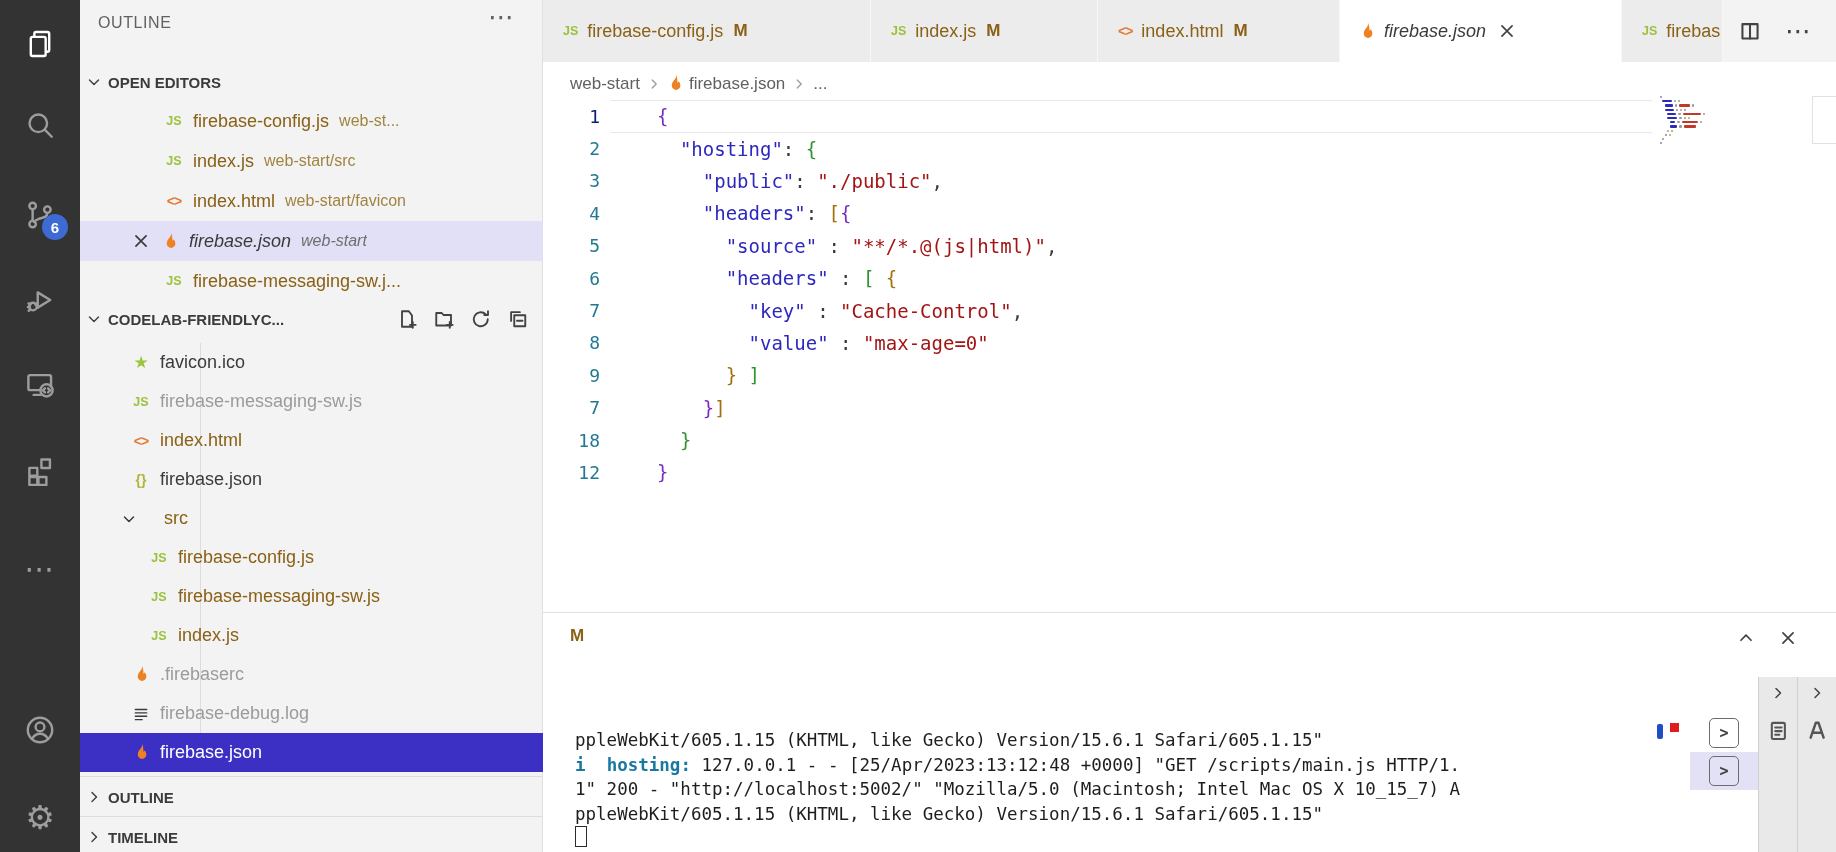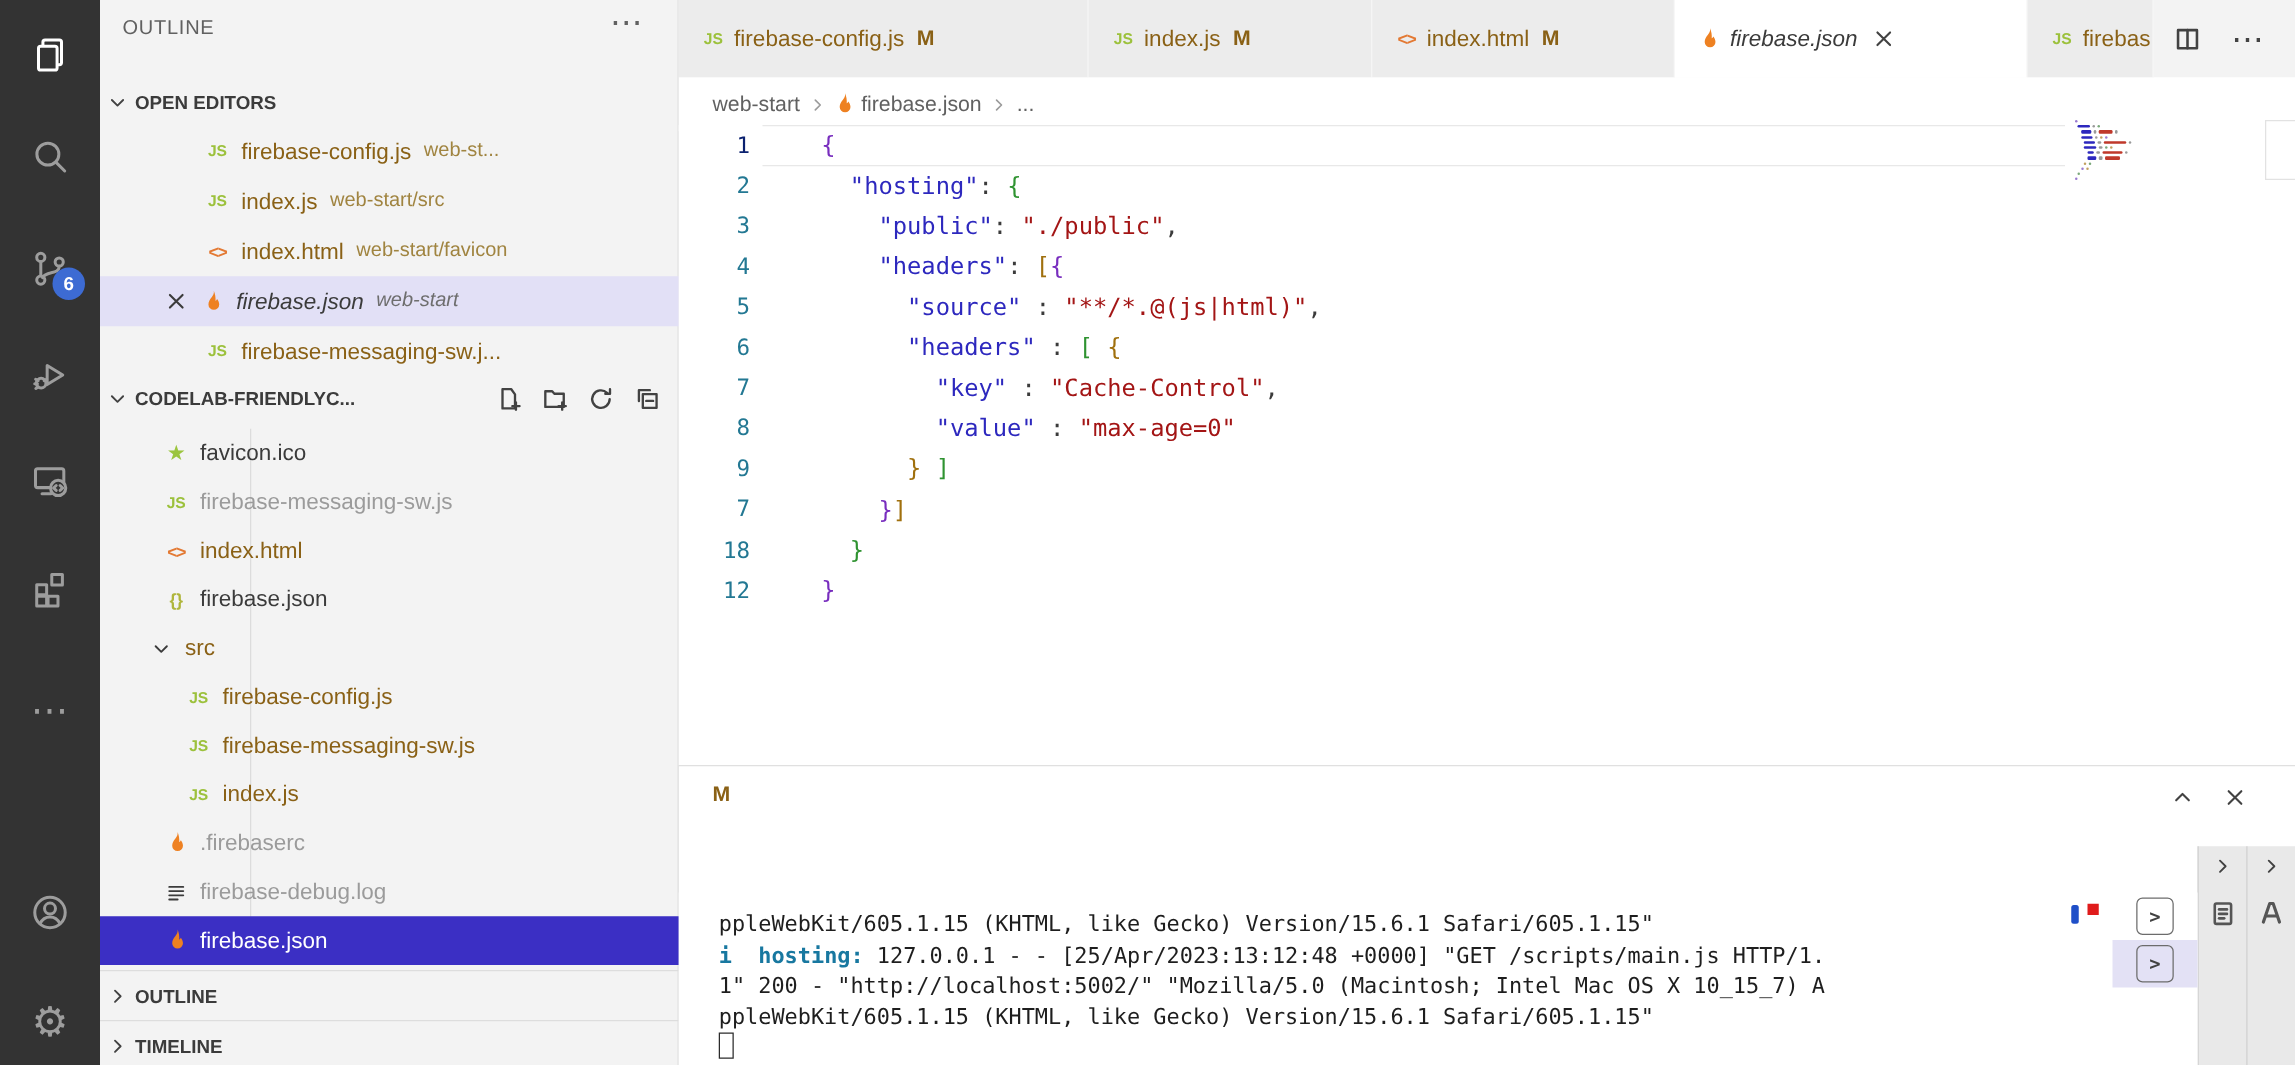--- a/index.html
+++ b/index.html
@@ -288,21 +288,21 @@
             <span class="ic-braces">{}</span>
           </span>
           <span class="nm " style="margin-left:8px">firebase.json</span>
         </div>
         <div class="row" style="top: 499px; height: 39px;">
           <span class="icon" style="margin-left:38px">
             <svg width="16" height="16" viewBox="0 0 16 16" fill="none" stroke="currentColor" stroke-width="1.5" stroke-linecap="round" stroke-linejoin="round">
               <path d="M3.5 6l4.5 4.5L12.5 6"></path>
             </svg>
           </span>
-          <span class="nm mod" style="margin-left:8px">src</span>
+          <span class="nm mod" style="margin-left:24px">src</span>
           <span class="badge" style="color:#c8b482">●</span>
         </div>
         <div class="row" style="top: 538px; height: 39px;">
           <span class="icon" style="margin-left:68px">
             <span class="ic-js">JS</span>
           </span>
           <span class="nm mod" style="margin-left:8px">firebase-config.js</span>
           <span class="badge mod">M</span>
         </div>
         <div class="row" style="top: 577px; height: 39px;">

